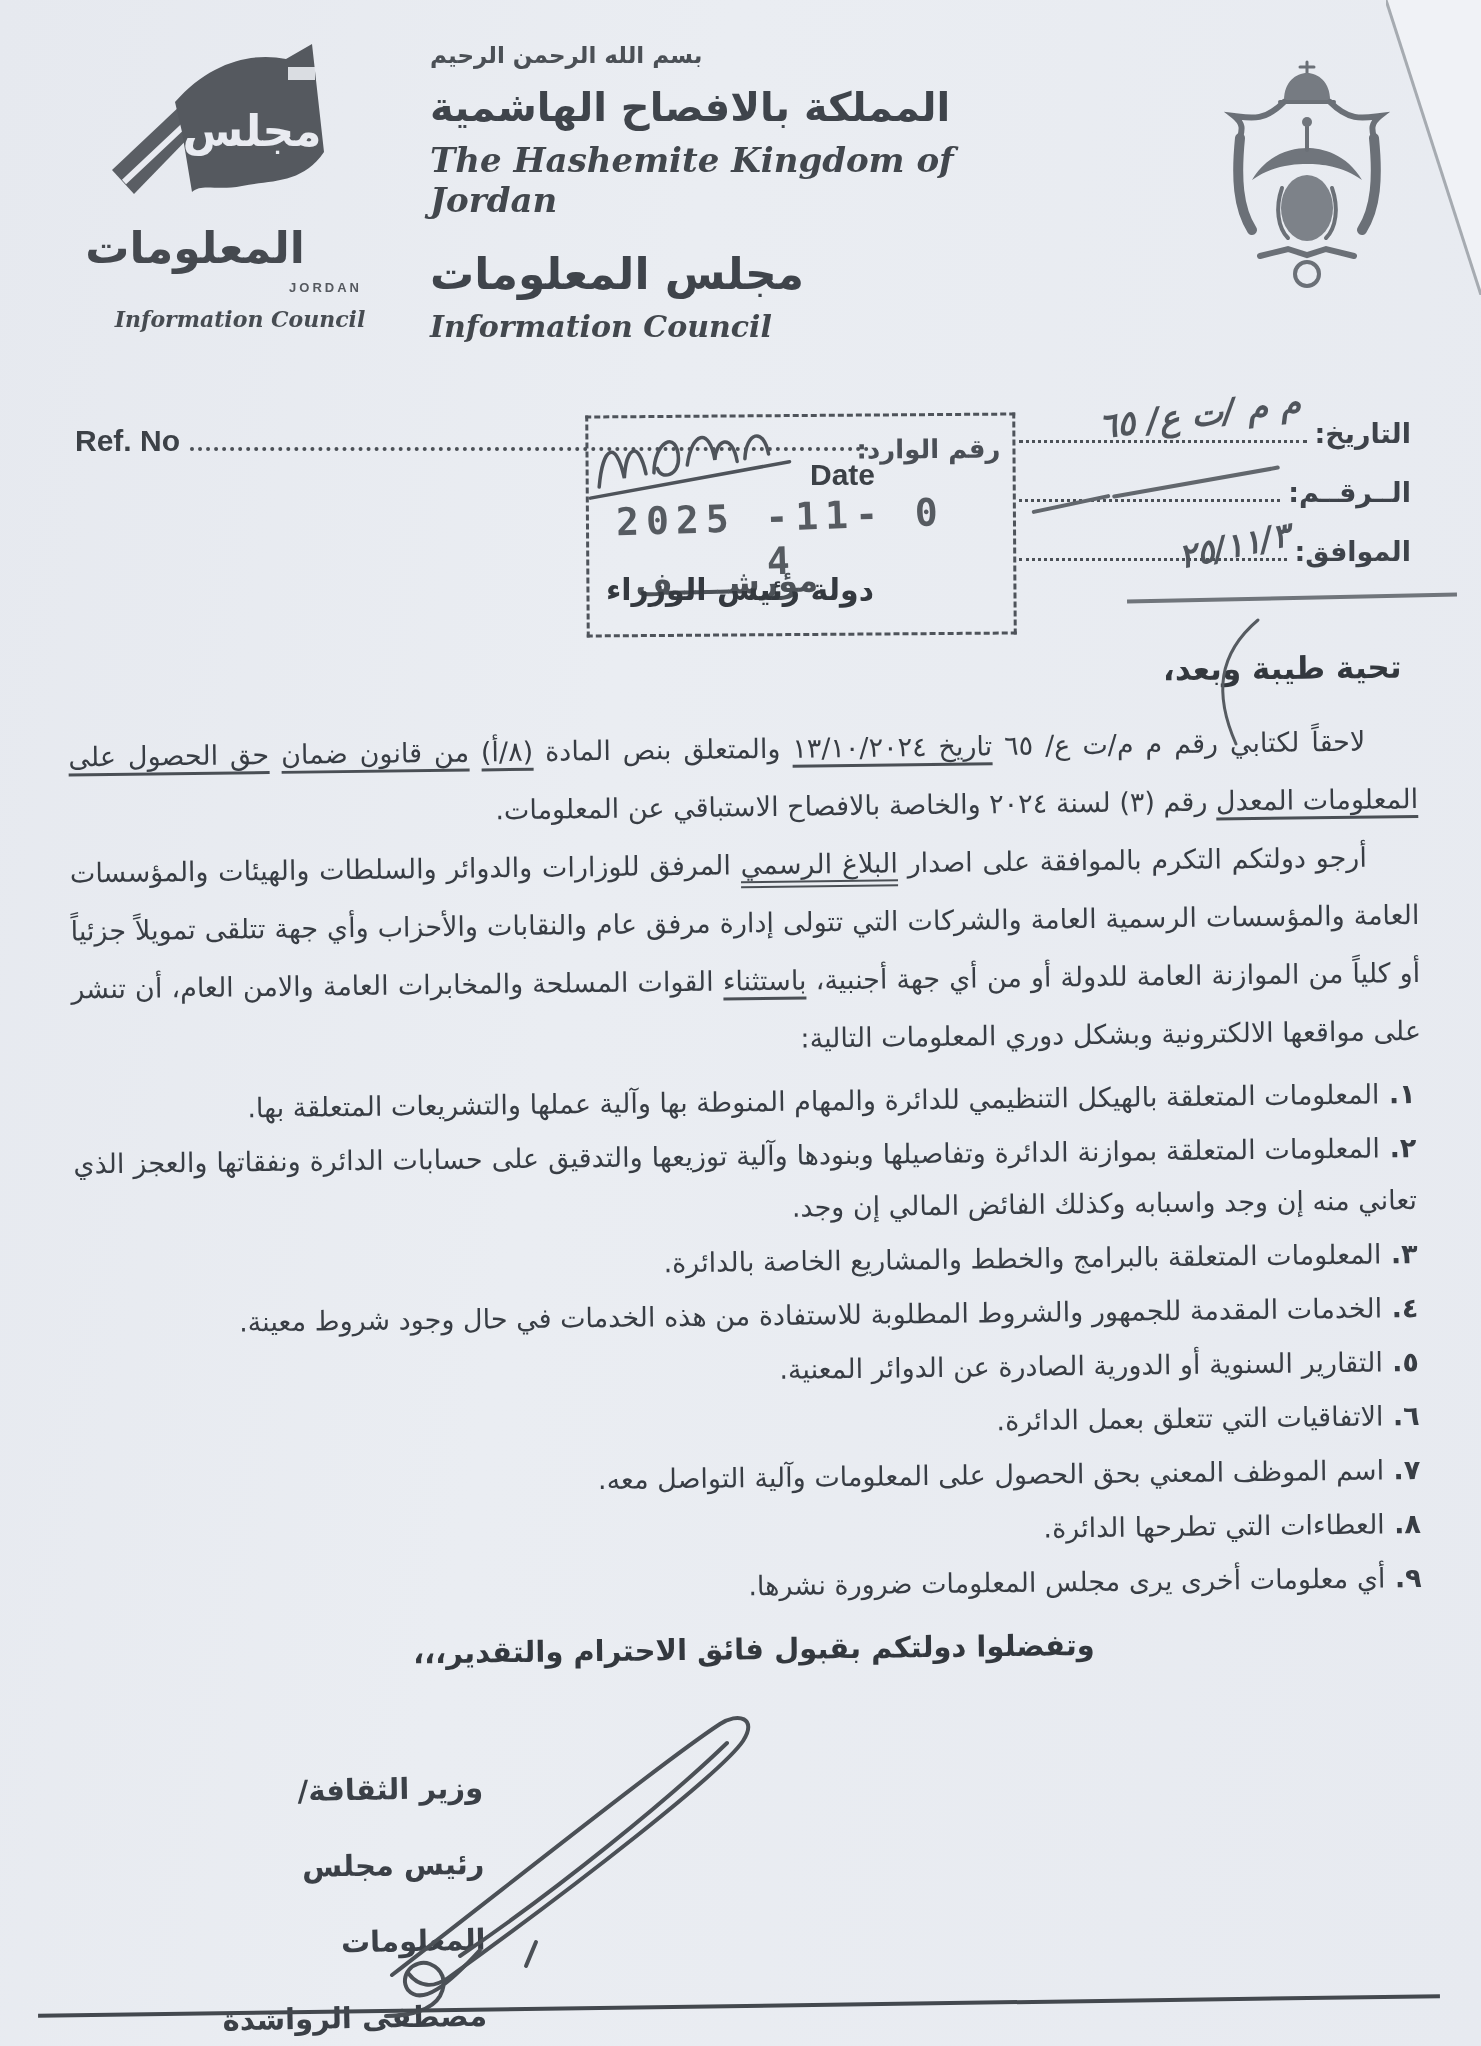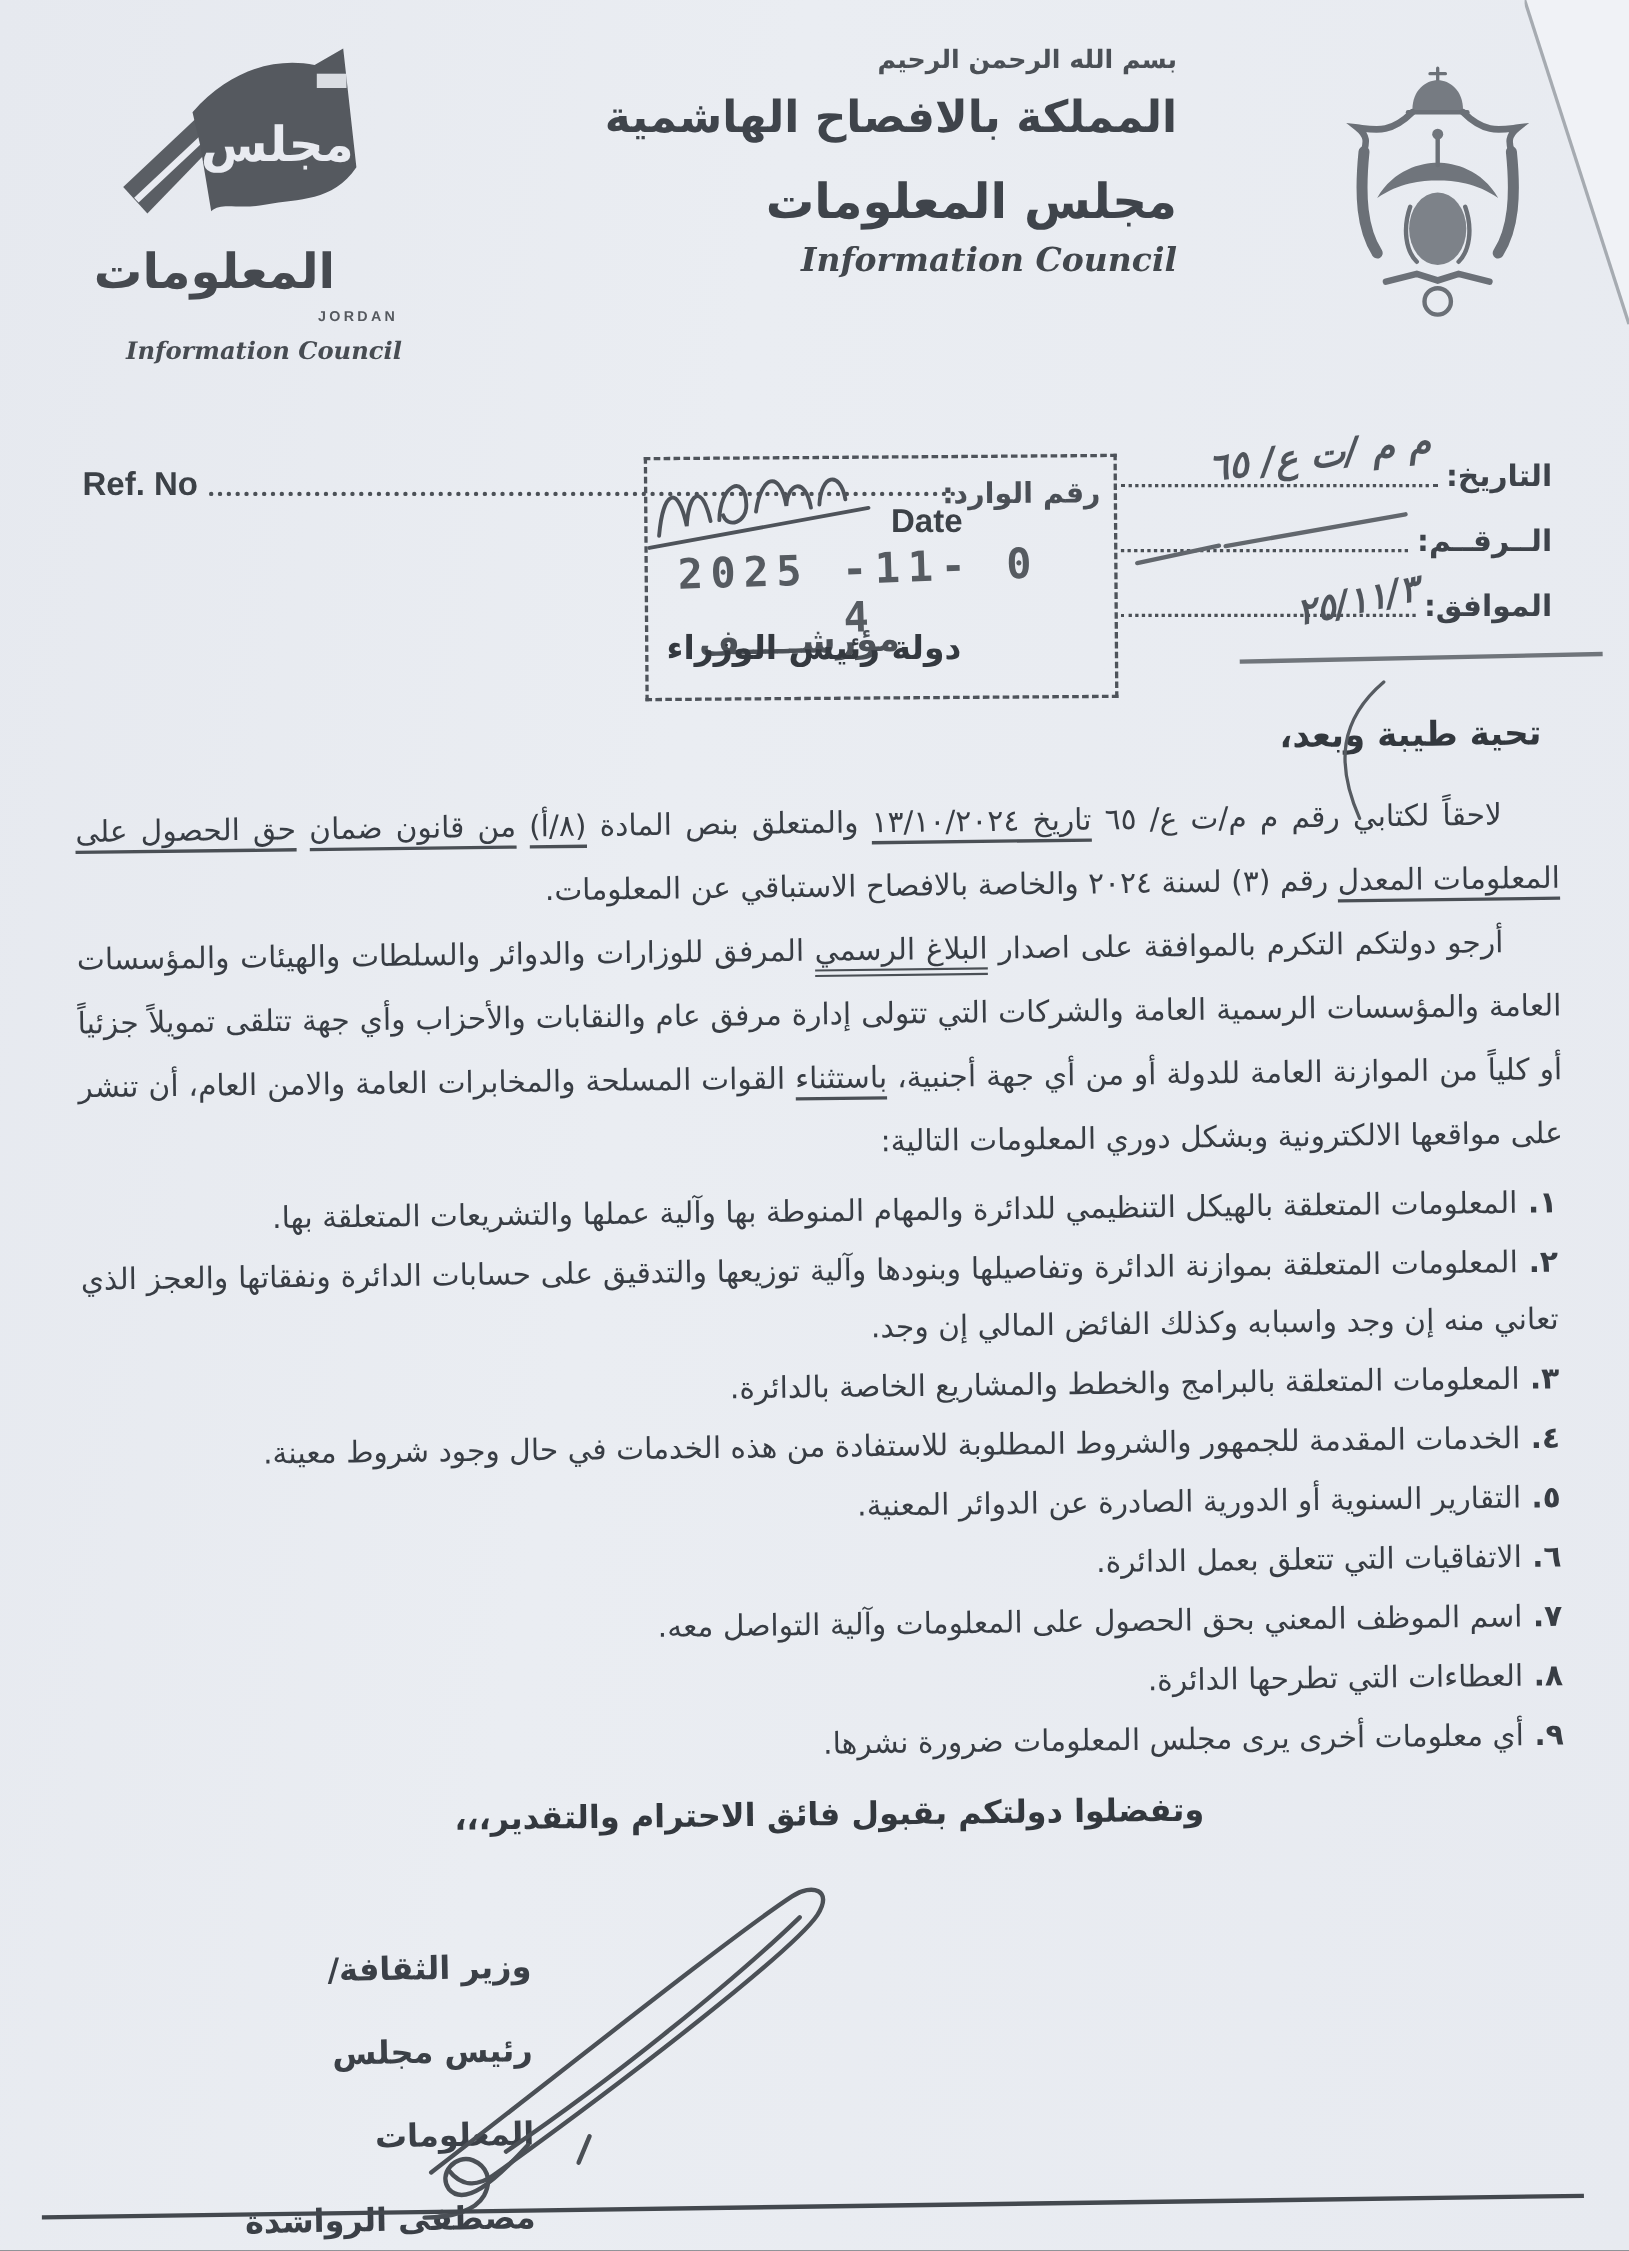--- a/index.html
+++ b/index.html
@@ -8,21 +8,21 @@
     background:linear-gradient(100deg,#e6e9ef 0%,#eaedf2 40%,#e7eaf0 100%);
     overflow:hidden;color:#3a3f46;
     font-family:"DejaVu Sans",sans-serif;
   }
   .abs{position:absolute;}
   
   .logo-block{top:34px;left:70px;width:310px;text-align:center;}
   .logo-word{position:absolute;top:188px;left:0;width:250px;font-size:44px;font-weight:bold;color:#45494f;letter-spacing:-1px;}
   .logo-jordan{position:absolute;top:246px;right:18px;font-size:13px;font-weight:bold;letter-spacing:3px;color:#55595f;font-family:"Liberation Sans",sans-serif;}
   .logo-caption{position:absolute;top:272px;left:30px;width:280px;font-family:"DejaVu Serif",serif;font-style:italic;font-weight:bold;font-size:22px;color:#474c52;}
-  .hdr-center{top:42px;left:430px;width:640px;text-align:right;}
+  .hdr-center{top:42px;left:430px;width:640px;text-align:left;}
   .basmala{font-size:23px;font-weight:bold;color:#4b5056;}
   .kingdom-ar{font-size:40px;font-weight:bold;color:#3f444b;margin-top:16px;}
   .kingdom-en{font-family:"DejaVu Serif",serif;font-style:italic;font-weight:bold;font-size:34px;color:#42474d;margin-top:10px;}
   .council-ar{font-size:44px;font-weight:bold;color:#3f444b;margin-top:28px;}
   .council-en{font-family:"DejaVu Serif",serif;font-style:italic;font-weight:bold;font-size:30px;color:#42474d;margin-top:10px;}
   .emblem{top:58px;left:1222px;}
   .fold{top:0;right:0;}
   
   .ref-line{left:75px;width:800px;display:flex;align-items:flex-end;font-family:"Liberation Sans",sans-serif;}
   .ref-line .lbl{font-size:30px;font-weight:bold;color:#3c4147;white-space:nowrap;}
@@ -82,20 +82,21 @@
       <text x="152" y="112" font-size="44" font-weight="bold" fill="#e9ebf1" text-anchor="middle" font-family="DejaVu Sans, sans-serif">مجلس</text>
     </svg>
     <div class="logo-word">المعلومات</div>
     <div class="logo-jordan">JORDAN</div>
     <div class="logo-caption">Information Council</div>
   </div>
 
   <div class="abs hdr-center">
     <div class="basmala">بسم الله الرحمن الرحيم</div>
     <div class="kingdom-ar">المملكة بالافصاح الهاشمية</div>
+    <div class="kingdom-en">The Hashemite Kingdom of Jordan</div>
     <div class="council-ar">مجلس المعلومات</div>
     <div class="council-en">Information Council</div>
   </div>
 
   <svg class="abs emblem" width="170" height="240" viewBox="0 0 170 240">
     <g fill="none" stroke="#6b7077" stroke-linecap="round">
       <path d="M85,4 v12 M78,9 h14" stroke-width="3"></path>
       <path d="M62,42 C62,24 74,15 85,15 C96,15 108,24 108,42 Z" fill="#767b82" stroke="none"></path>
       <path d="M58,44 h54" stroke-width="4"></path>
       <path d="M62,44 C42,64 28,60 12,58 C22,66 20,72 18,80 M108,44 C128,64 142,60 158,58 C148,66 150,72 152,80" stroke-width="6"></path>

